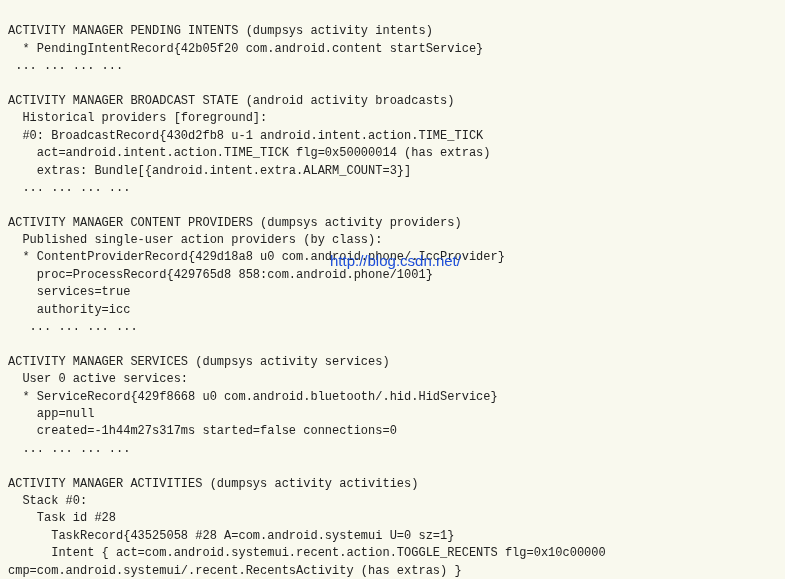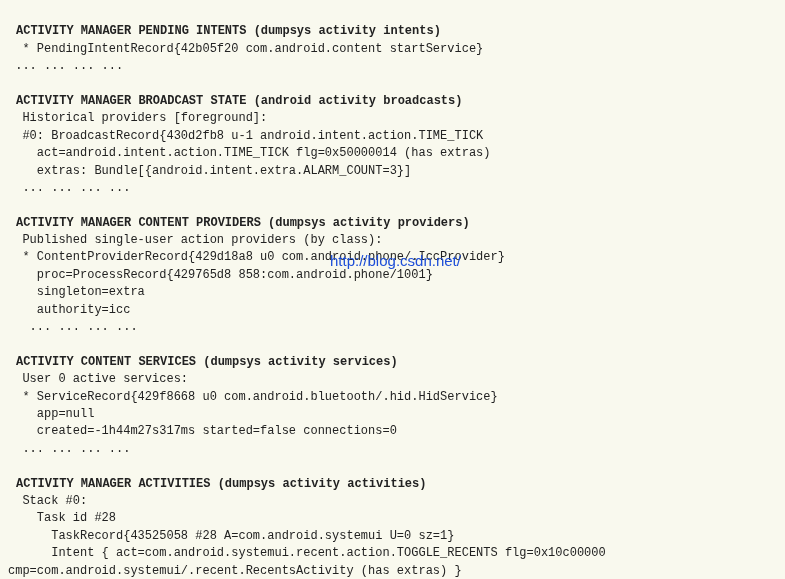--- a/index.html
+++ b/index.html
@@ -12,21 +12,21 @@
     font-size: 12px;
     line-height: 1.45;
     color: #222;
     overflow: hidden;
     position: relative;
   }
   .page {
     padding: 6px 8px;
     white-space: pre;
   }
-  .hdr { font-weight: bold; margin-left: 8px; }
+  .hdr { font-weight: normal; }
   .watermark {
     position: absolute;
     top: 250px;
     left: 330px;
     color: #1d4ed8;
     font-family: Arial, sans-serif;
     font-size: 15px;
     pointer-events: none;
     user-select: none;
   }
@@ -45,25 +45,25 @@
 <span>  Historical providers [foreground]:</span>
 <span>  #0: BroadcastRecord{430d2fb8 u-1 android.intent.action.TIME_TICK</span>
 <span>    act=android.intent.action.TIME_TICK flg=0x50000014 (has extras)</span>
 <span>    extras: Bundle[{android.intent.extra.ALARM_COUNT=3}]</span>
 <span>  ... ... ... ...</span>
 
 <span class="hdr">ACTIVITY MANAGER CONTENT PROVIDERS (dumpsys activity providers)</span>
 <span>  Published single-user action providers (by class):</span>
 <span>  * ContentProviderRecord{429d18a8 u0 com.android.phone/.IccProvider}</span>
 <span>    proc=ProcessRecord{429765d8 858:com.android.phone/1001}</span>
-<span>    singleton=extra</span>
+<span>    services=true</span>
 <span>    authority=icc</span>
 <span>   ... ... ... ...</span>
 
-<span class="hdr">ACTIVITY CONTENT SERVICES (dumpsys activity services)</span>
+<span class="hdr">ACTIVITY MANAGER SERVICES (dumpsys activity services)</span>
 <span>  User 0 active services:</span>
 <span>  * ServiceRecord{429f8668 u0 com.android.bluetooth/.hid.HidService}</span>
 <span>    app=null</span>
 <span>    created=-1h44m27s317ms started=false connections=0</span>
 <span>  ... ... ... ...</span>
 
 <span class="hdr">ACTIVITY MANAGER ACTIVITIES (dumpsys activity activities)</span>
 <span>  Stack #0:</span>
 <span>    Task id #28</span>
 <span>      TaskRecord{43525058 #28 A=com.android.systemui U=0 sz=1}</span>

